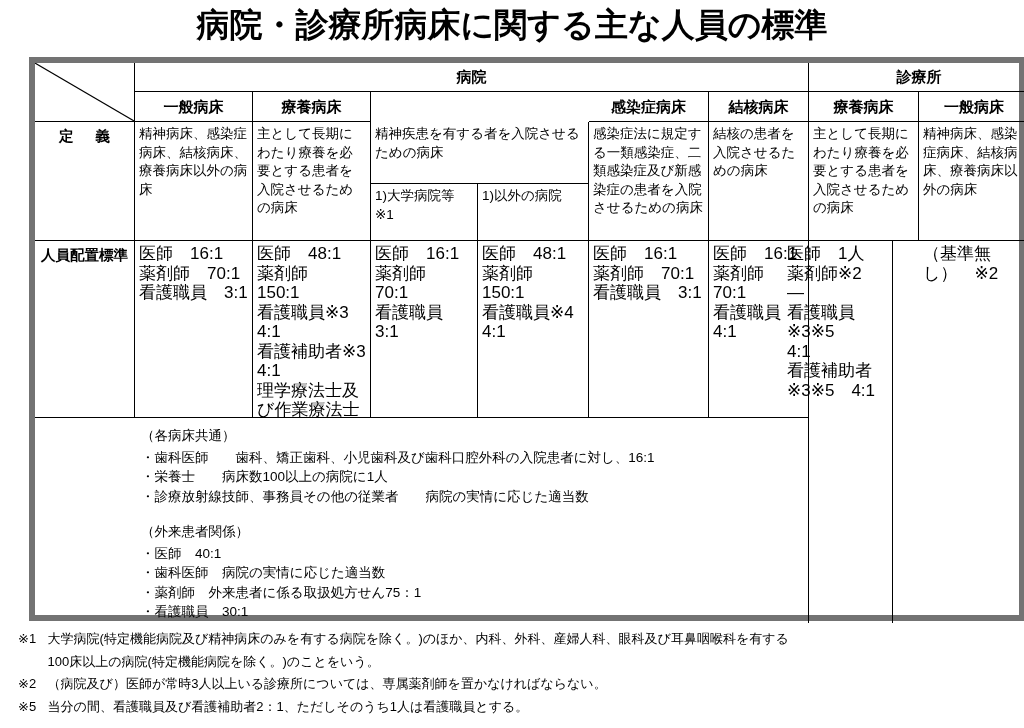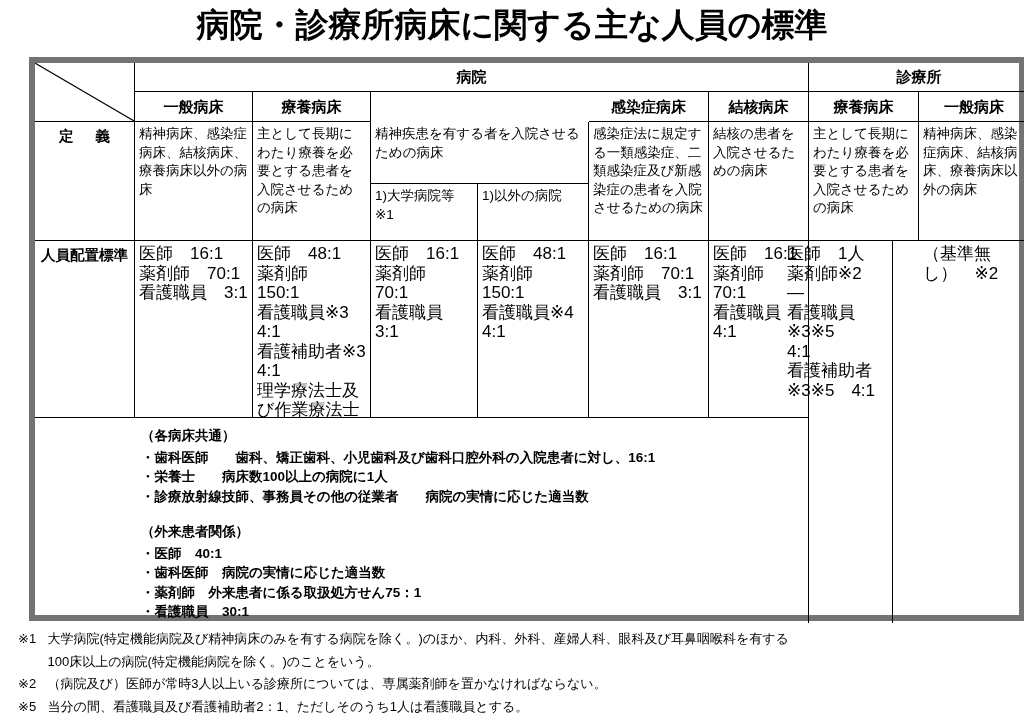--- a/index.html
+++ b/index.html
@@ -84,21 +84,20 @@
     pointer-events: none;
   }
 
   .defcell { font-size: 13.5px; line-height: 18.5px; }
   .staffcell { font-size: 17px; line-height: 19.5px; }
 
   .notescell {
     font-size: 13.5px;
     line-height: 19.5px;
     padding: 8px 0 4px 6px;
-    font-weight: bold;
   }
   .notescell .grp { margin: 0 0 2px 0; }
   .notescell .ln { margin: 0; white-space: nowrap; }
   .notescell .gap { height: 16px; }
 
   
   .footnotes {
     position: absolute;
     left: 18px;
     top: 628px;

